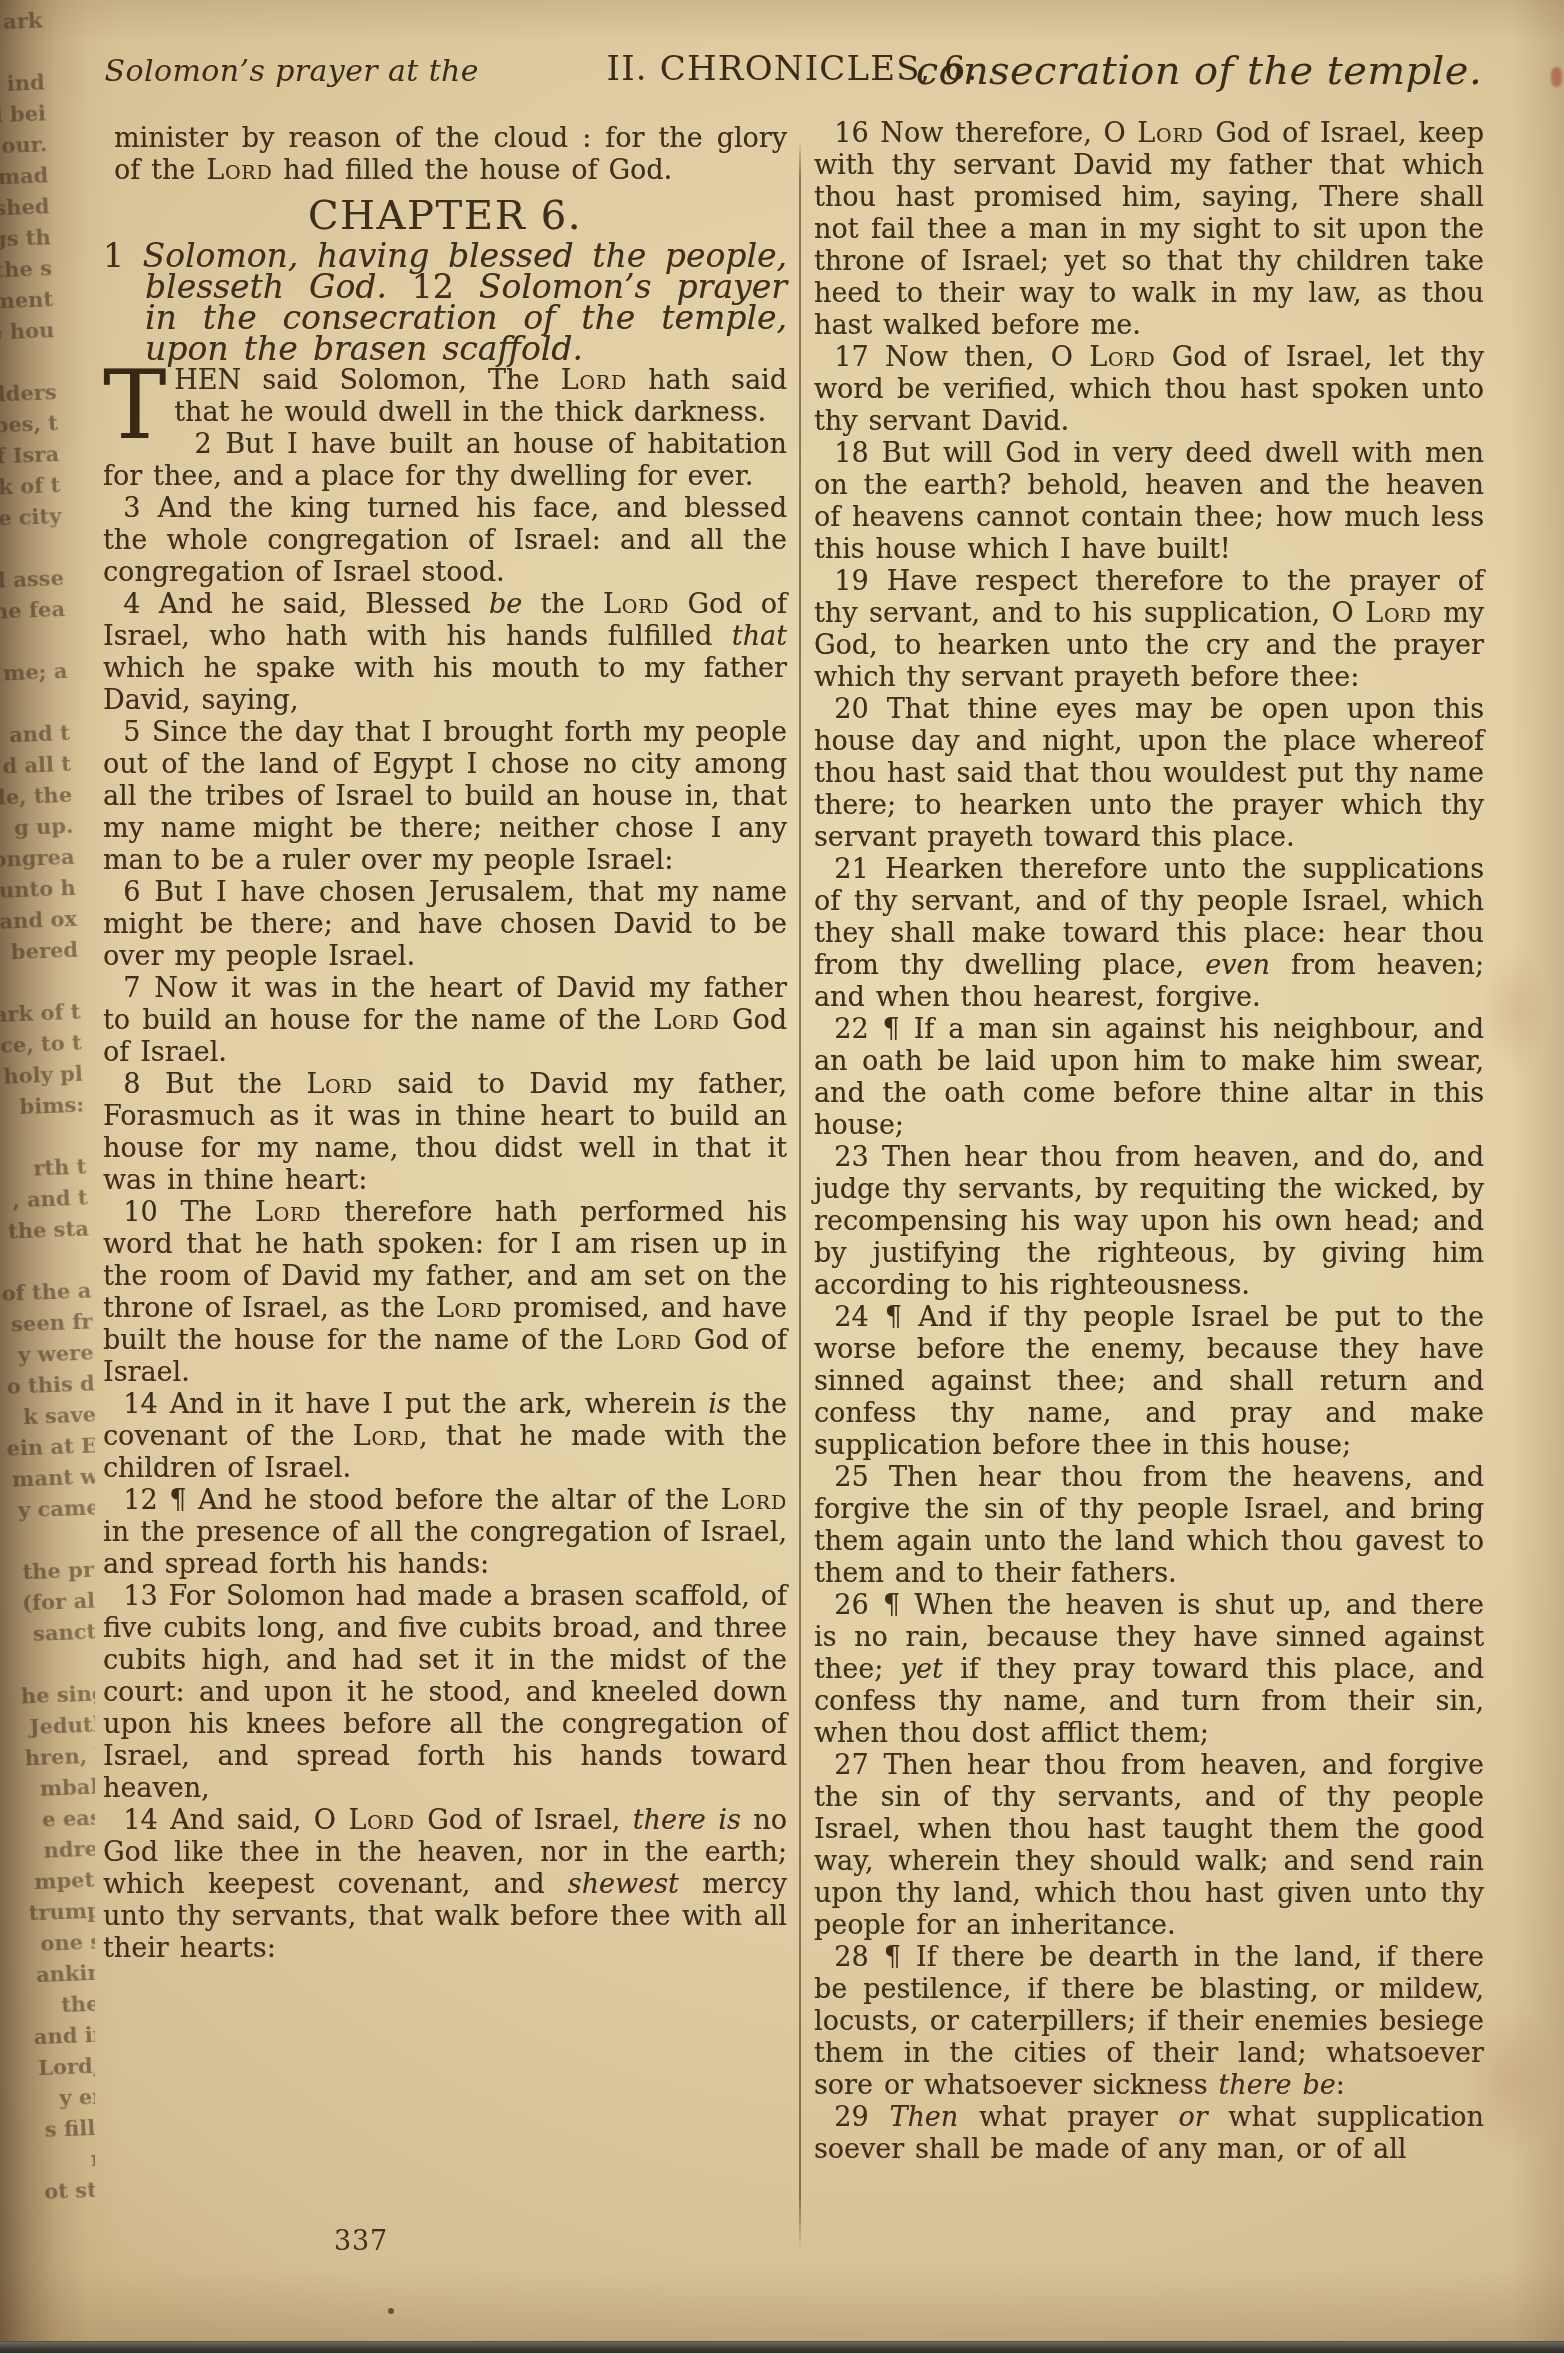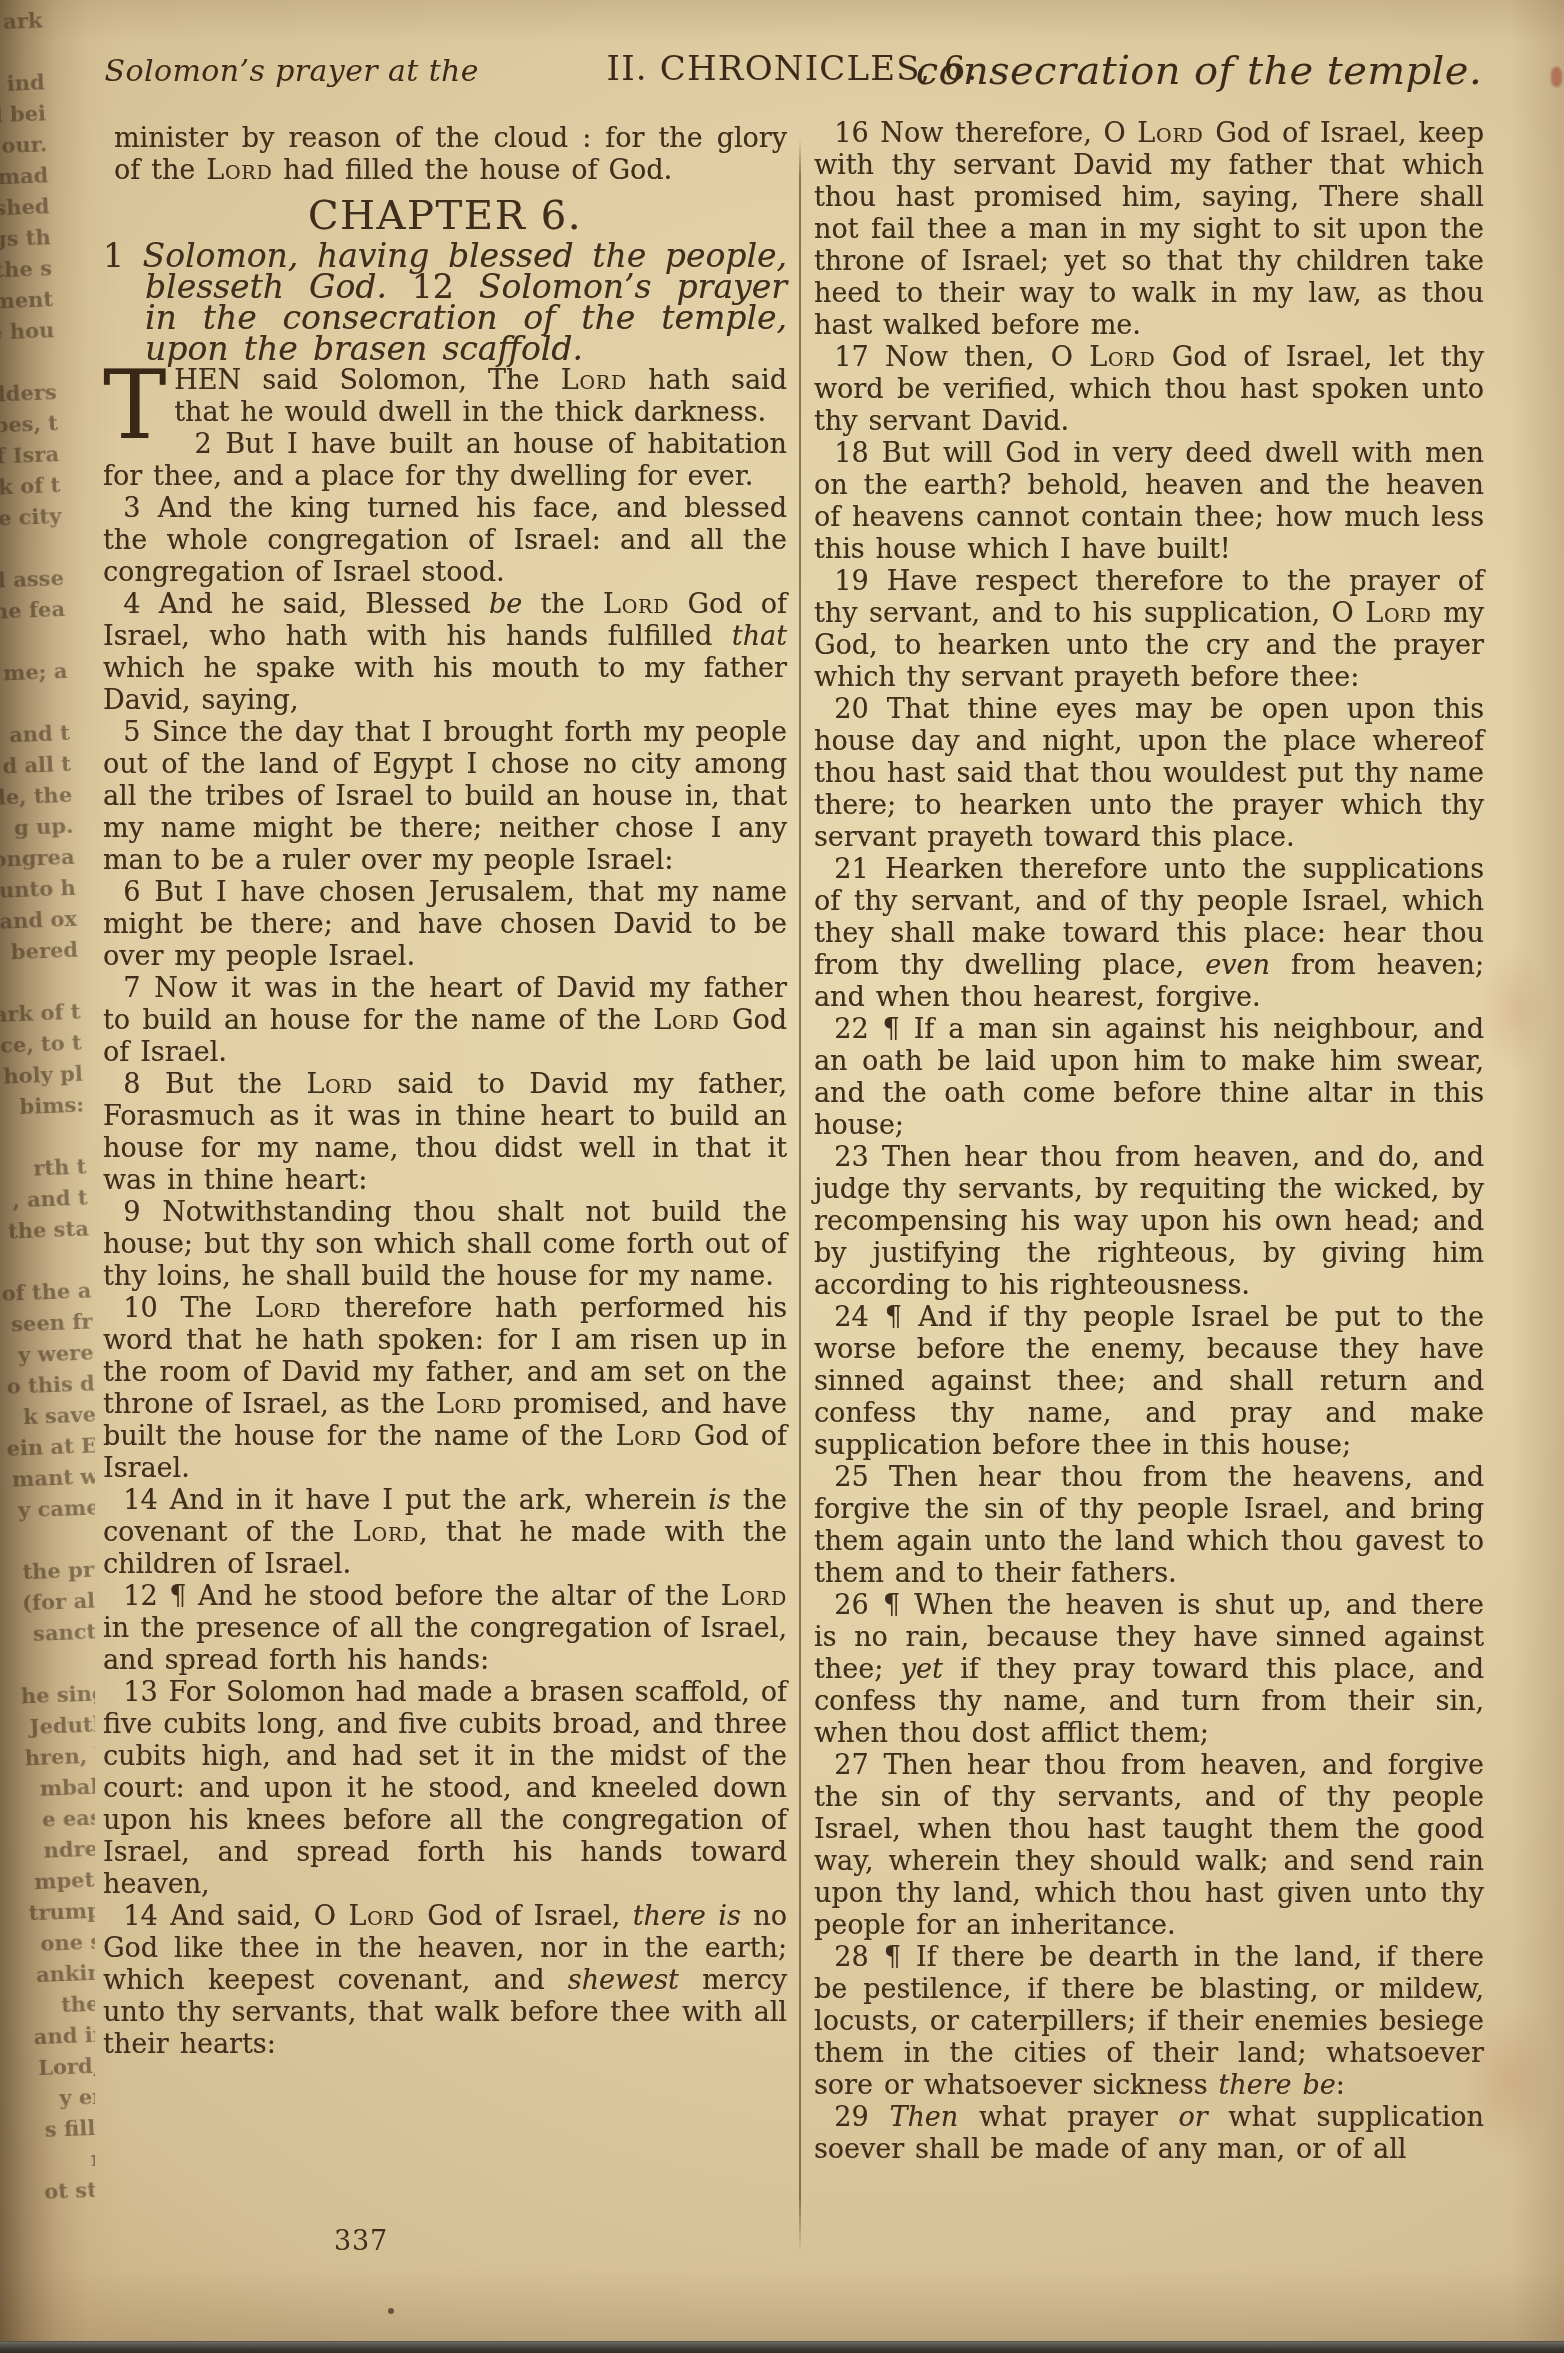--- a/index.html
+++ b/index.html
@@ -177,21 +177,20 @@
       <div class="chapter-heading">CHAPTER 6.</div>
       <div class="para summary"><span class="num">1 </span><span class="it">Solomon, having blessed the people, blesseth God.</span><span class="num"> 12 </span><span class="it">Solomon’s prayer in the consecration of the temple, upon the brasen scaffold.</span></div>
       <div class="para dropcap"><span class="initial">T</span><span>HEN said Solomon, The </span><span class="sc">Lord</span><span> hath said that he would dwell in the thick darkness.</span></div>
       <div class="para verse"><span>2 But I have built an house of habitation for thee, and a place for thy dwelling for ever.</span></div>
       <div class="para verse"><span>3 And the king turned his face, and blessed the whole congregation of Israel: and all the congregation of Israel stood.</span></div>
       <div class="para verse"><span>4 And he said, Blessed </span><span class="it">be</span><span> the </span><span class="sc">Lord</span><span> God of Israel, who hath with his hands fulfilled </span><span class="it">that</span><span> which he spake with his mouth to my father David, saying,</span></div>
       <div class="para verse"><span>5 Since the day that I brought forth my people out of the land of Egypt I chose no city among all the tribes of Israel to build an house in, that my name might be there; neither chose I any man to be a ruler over my people Israel:</span></div>
       <div class="para verse"><span>6 But I have chosen Jerusalem, that my name might be there; and have chosen David to be over my people Israel.</span></div>
       <div class="para verse"><span>7 Now it was in the heart of David my father to build an house for the name of the </span><span class="sc">Lord</span><span> God of Israel.</span></div>
       <div class="para verse"><span>8 But the </span><span class="sc">Lord</span><span> said to David my father, Forasmuch as it was in thine heart to build an house for my name, thou didst well in that it was in thine heart:</span></div>
-      <div class="para verse"><span>9 Notwithstanding thou shalt not build the house; but thy son which shall come forth out of thy loins, he shall build the house for my name.</span></div>
       <div class="para verse"><span>10 The </span><span class="sc">Lord</span><span> therefore hath performed his word that he hath spoken: for I am risen up in the room of David my father, and am set on the throne of Israel, as the </span><span class="sc">Lord</span><span> promised, and have built the house for the name of the </span><span class="sc">Lord</span><span> God of Israel.</span></div>
       <div class="para verse"><span>14 And in it have I put the ark, wherein </span><span class="it">is</span><span> the covenant of the </span><span class="sc">Lord</span><span>, that he made with the children of Israel.</span></div>
       <div class="para verse"><span>12 ¶ And he stood before the altar of the </span><span class="sc">Lord</span><span> in the presence of all the congregation of Israel, and spread forth his hands:</span></div>
       <div class="para verse"><span>13 For Solomon had made a brasen scaffold, of five cubits long, and five cubits broad, and three cubits high, and had set it in the midst of the court: and upon it he stood, and kneeled down upon his knees before all the congregation of Israel, and spread forth his hands toward heaven,</span></div>
       <div class="para verse"><span>14 And said, O </span><span class="sc">Lord</span><span> God of Israel, </span><span class="it">there is</span><span> no God like thee in the heaven, nor in the earth; which keepest covenant, and </span><span class="it">shewest</span><span> mercy unto thy servants, that walk before thee with all their hearts:</span></div>
     </div>
   <div class="col col-right">
       <div class="para verse"><span>16 Now therefore, O </span><span class="sc">Lord</span><span> God of Israel, keep with thy servant David my father that which thou hast promised him, saying, There shall not fail thee a man in my sight to sit upon the throne of Israel; yet so that thy children take heed to their way to walk in my law, as thou hast walked before me.</span></div>
       <div class="para verse"><span>17 Now then, O </span><span class="sc">Lord</span><span> God of Israel, let thy word be verified, which thou hast spoken unto thy servant David.</span></div>
       <div class="para verse"><span>18 But will God in very deed dwell with men on the earth? behold, heaven and the heaven of heavens cannot contain thee; how much less this house which I have built!</span></div>

